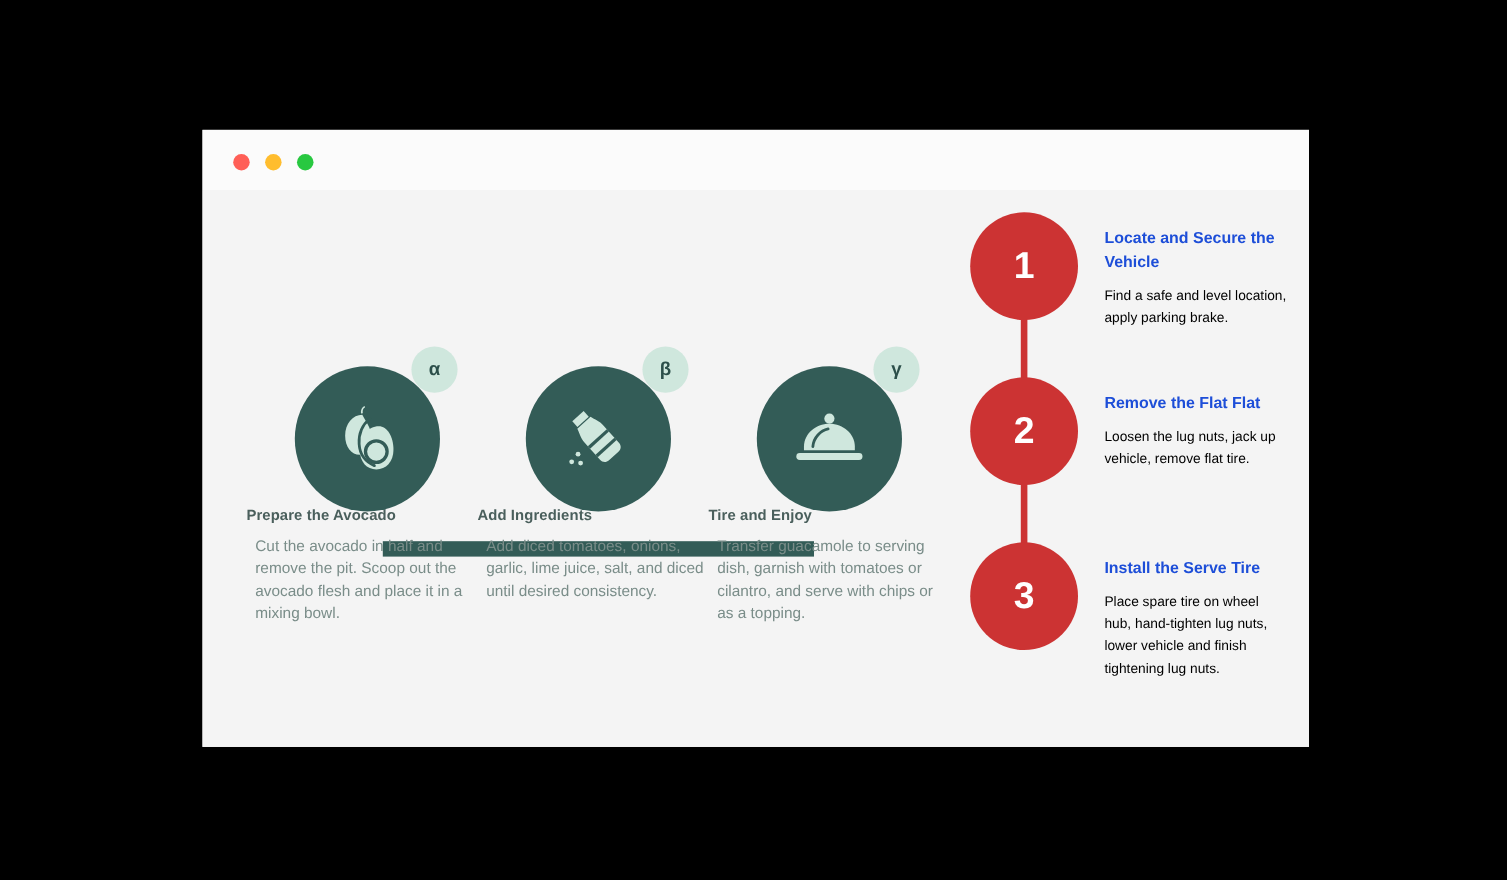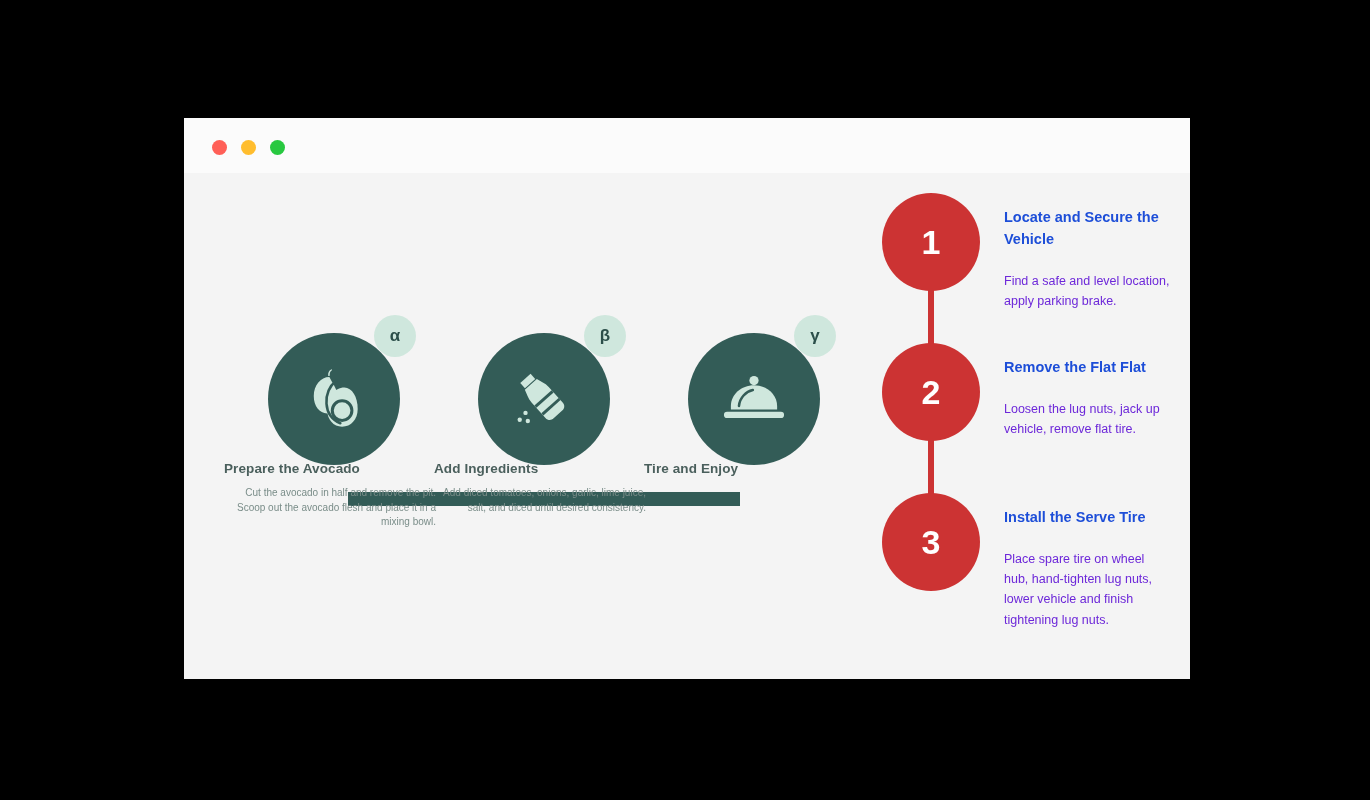--- a/index.html
+++ b/index.html
@@ -62,22 +62,22 @@
     display: flex; align-items: center; justify-content: center;
     font-size: 17px; font-weight: bold; color: #2c4f4a;
     z-index: 3;
   }
   .node-title {
     margin-top: 36px; text-align: left;
     font-size: 13.5px; font-weight: bold; color: #4a5f5c;
     letter-spacing: .1px;
   }
   .node-desc {
-    margin-top: 10px; text-align: right;
-    font-size: 10px; line-height: 1.45; color: #7a8d89;
+    margin-top: 10px; text-align: left;
+    font-size: 14px; line-height: 1.45; color: #7a8d89;
     padding: 0 8px;
   }
 
   
   .timeline { position: absolute; left: 690px; top: 20px; width: 290px; height: 470px; }
   .tl-step { position: absolute; left: 0; width: 290px; }
   .tl-step.s0 { top: 0px; }
   .tl-step.s1 { top: 150px; }
   .tl-step.s2 { top: 300px; }
 
@@ -92,21 +92,21 @@
   .tl-connector {
     position: absolute; left: 54px; top: 90px;
     width: 6px; height: 62px; background: #cc3333; z-index: 1;
   }
   .tl-body { position: absolute; left: 130px; top: 14px; width: 166px; }
   .tl-title {
     font-size: 14.5px; font-weight: bold; color: #1d4ed8;
     line-height: 1.5;
   }
   .tl-desc {
-    margin-top: 20px; font-size: 12.5px; line-height: 1.62; color: #6d28d9;
+    margin-top: 8px; font-size: 12.5px; line-height: 1.62; color: #000000;
   }
 </style>
 </head>
 <body>
 
 <div id="page">
 
   <div class="window">
 
     <div class="titlebar">
@@ -166,20 +166,21 @@
               <svg viewBox="0 0 64 64">
                 <circle cx="32" cy="16" r="4" fill="#cfe7dd"></circle>
                 <path d="M32 20c-11 0-20 8-20 18v3h40v-3c0-10-9-18-20-18z" fill="#cfe7dd"></path>
                 <rect x="6" y="43" width="52" height="5.5" rx="2.7" fill="#cfe7dd"></rect>
                 <path d="M19 38c.6-7 6-12.5 12-13.8" fill="none" stroke="#335c57" stroke-width="2.2" stroke-linecap="round"></path>
               </svg>
             </div>
             <div class="greek">γ</div>
           </div>
           <div class="node-title">Tire and Enjoy</div>
+          <div class="node-desc">Transfer guacamole to serving dish, garnish with tomatoes or cilantro, and serve with chips or as a topping.</div>
         </div>
       </div>
 
       <div class="timeline">
 
         <div class="tl-step s0">
           <div class="tl-connector"></div>
           <div class="tl-bullet">1</div>
           <div class="tl-body">
             <div class="tl-title">Locate and Secure the Vehicle</div>

